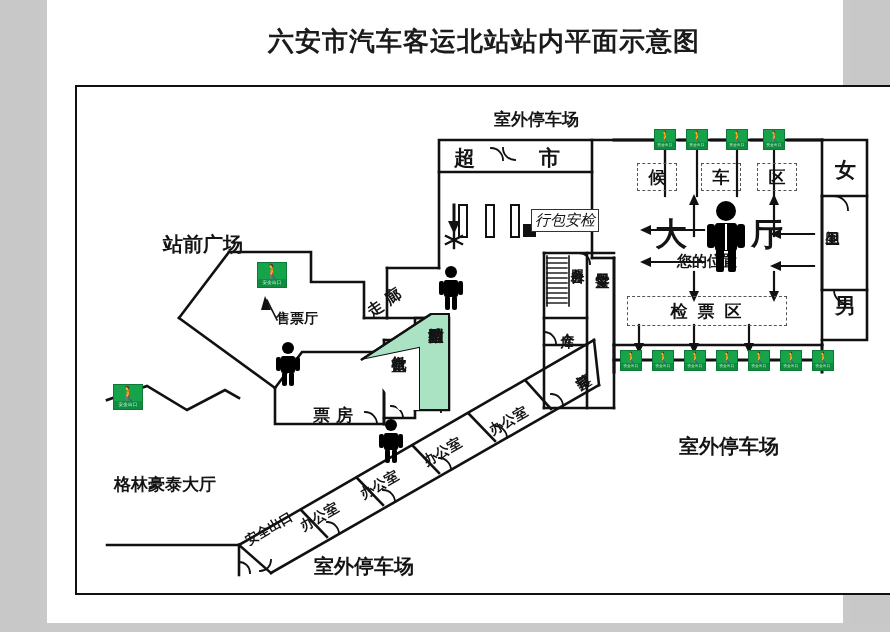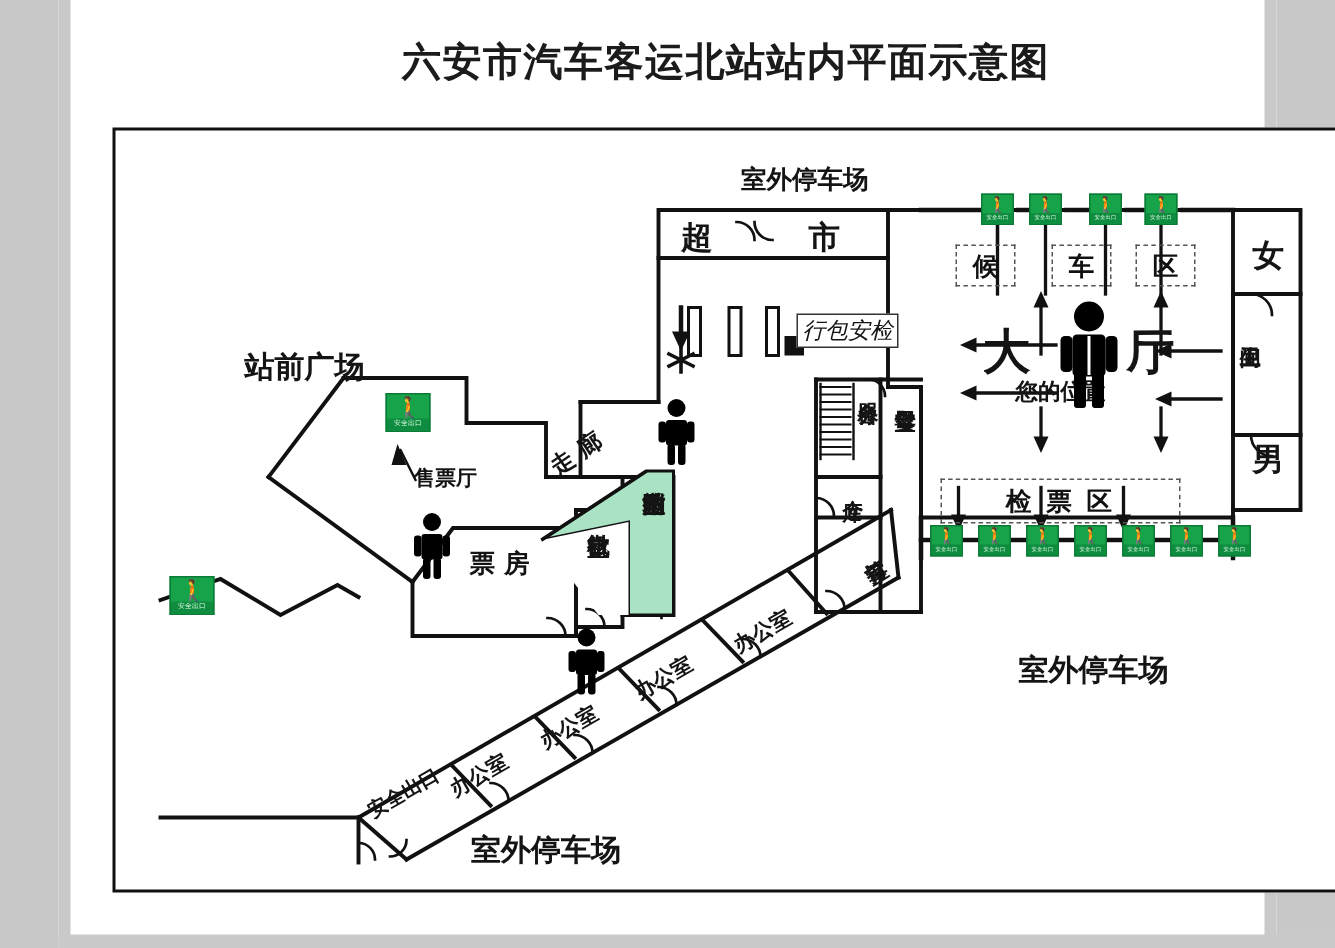--- a/index.html
+++ b/index.html
@@ -250,56 +250,57 @@
   <div class="lbl" style="left:492px;top:209px;font-size:15px;border:1px solid #333;padding:1px 3px;background:#fff;font-style:italic;">行包安检</div>
 
   <div class="lbl b" style="left:237px;top:310px;font-size:14px;">售票厅</div>
 
   <div class="lbl b" style="left:324px;top:305px;font-size:16px;transform:rotate(-34deg);transform-origin:left top;">走 廊</div>
 
   <div class="lbl vert b" style="left:352px;top:344px;font-size:15px;line-height:16px;">微机室</div>
 
   <div class="lbl vert b" style="left:389px;top:316px;font-size:15px;line-height:16px;">微型消防站</div>
 
-  <div class="lbl b" style="left:274px;top:364px;font-size:17px;">票 房</div>
+  <div class="lbl b" style="left:274px;top:404px;font-size:17px;">票 房</div>
 
   <div class="lbl vert b" style="left:531px;top:258px;font-size:14px;line-height:15px;">服务台</div>
 
   <div class="lbl vert b" style="left:556px;top:262px;font-size:14px;line-height:15px;">母婴室</div>
 
   <div class="lbl vert b" style="left:521px;top:322px;font-size:14px;line-height:15px;">仓库</div>
 
   <div class="lbl vert b" style="left:528px;top:370px;font-size:14px;line-height:15px;transform:rotate(-32deg);transform-origin:left top;">打单室</div>
 
   <div class="lbl b" style="left:447px;top:424px;font-size:14px;transform:rotate(-30deg);transform-origin:left top;">办公室</div>
   <div class="lbl b" style="left:381px;top:455px;font-size:14px;transform:rotate(-30deg);transform-origin:left top;">办公室</div>
   <div class="lbl b" style="left:318px;top:488px;font-size:14px;transform:rotate(-30deg);transform-origin:left top;">办公室</div>
   <div class="lbl b" style="left:258px;top:520px;font-size:14px;transform:rotate(-30deg);transform-origin:left top;">办公室</div>
 
   <div class="lbl b" style="left:203px;top:534px;font-size:13px;transform:rotate(-30deg);transform-origin:left top;">安全出口</div>
 
+  <div class="lbl b" style="left:75px;top:473px;font-size:17px;">格林豪泰大厅</div>
 
   <div class="lbl b" style="left:275px;top:553px;font-size:20px;">室外停车场</div>
 
   <div class="lbl b" style="left:640px;top:433px;font-size:20px;">室外停车场</div>
 
   <div class="lbl b" style="left:616px;top:213px;font-size:32px;">大</div>
   <div class="lbl b" style="left:712px;top:213px;font-size:32px;">厅</div>
 
   <div class="lbl b" style="left:638px;top:252px;font-size:15px;">您的位置</div>
 
   <div class="lbl vert b" style="left:786px;top:220px;font-size:14px;line-height:15px;">卫生间</div>
   <div class="lbl b" style="left:796px;top:156px;font-size:21px;">女</div>
   <div class="lbl b" style="left:796px;top:292px;font-size:21px;">男</div>
 
   <div class="dbox b" style="left:598px;top:163px;width:40px;height:28px;font-size:17px;">候</div>
   <div class="dbox b" style="left:662px;top:163px;width:40px;height:28px;font-size:17px;">车</div>
   <div class="dbox b" style="left:718px;top:163px;width:40px;height:28px;font-size:17px;">区</div>
 
-  <div class="dbox b" style="left:588px;top:296px;width:160px;height:30px;font-size:17px;letter-spacing:2px;margin-top:23px;">检  票  区</div>
+  <div class="dbox b" style="left:588px;top:296px;width:160px;height:30px;font-size:17px;letter-spacing:2px;">检  票  区</div>
 
   <svg class="svgwrap" viewBox="0 0 890 632" xmlns="http://www.w3.org/2000/svg">
 
     <g fill="#000">
       <circle cx="687" cy="211" r="10"></circle>
       <rect x="676" y="223" width="22" height="28" rx="3"></rect>
       <rect x="668" y="224" width="8" height="24" rx="3"></rect>
       <rect x="698" y="224" width="8" height="24" rx="3"></rect>
       <rect x="677" y="249" width="8" height="23" rx="2"></rect>
       <rect x="689" y="249" width="8" height="23" rx="2"></rect>

